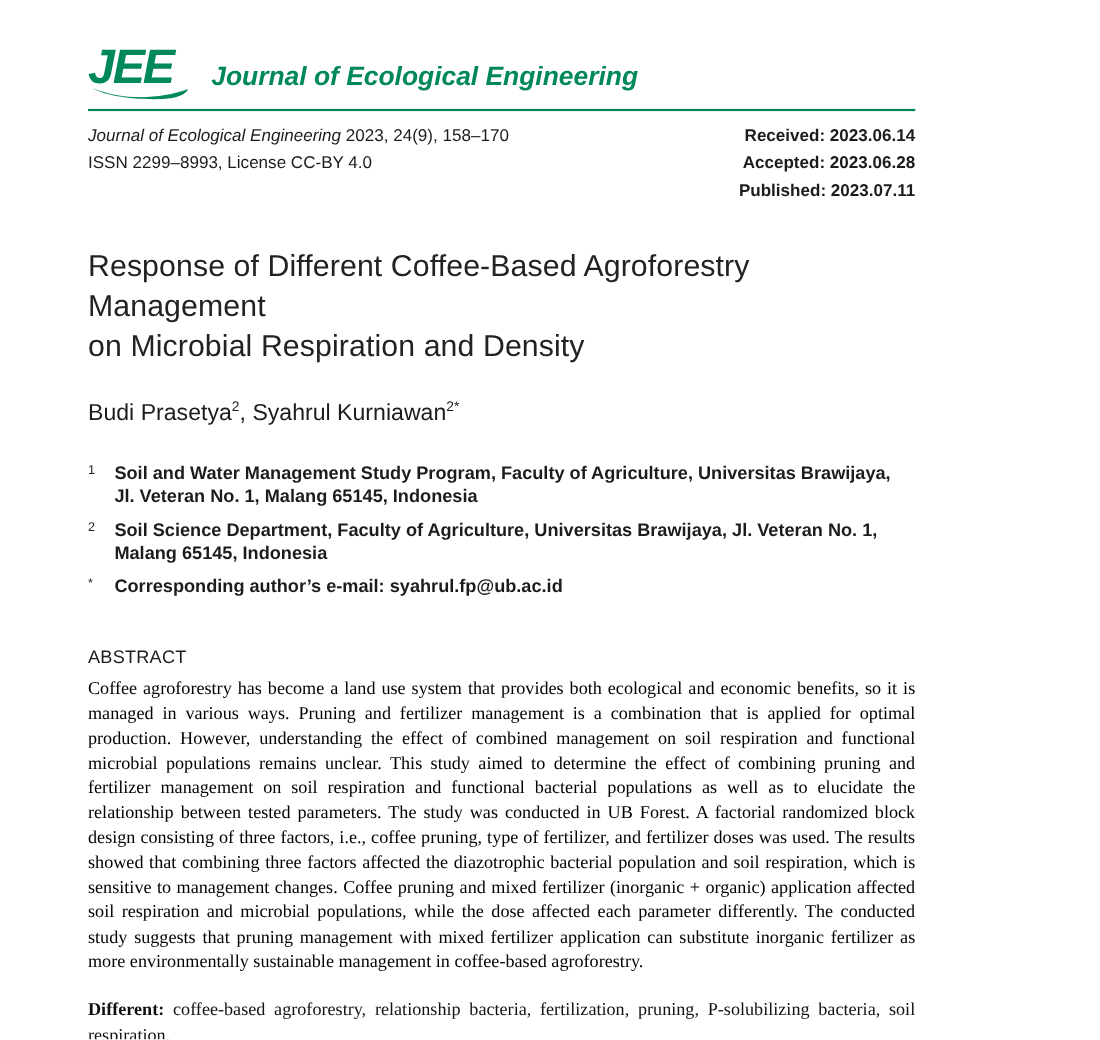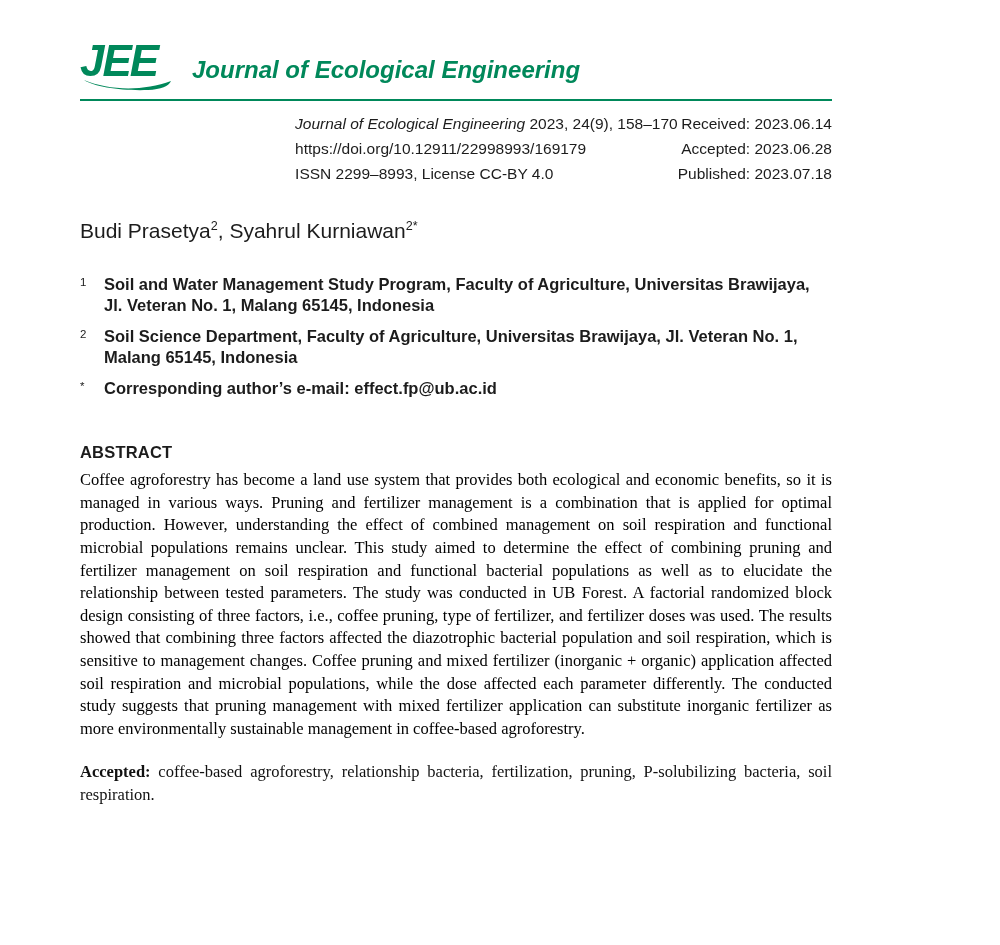--- a/index.html
+++ b/index.html
@@ -23,23 +23,23 @@
   }
   .logo-swoosh { display:block; margin-top:-4px; margin-left:2px; }
   .journal-name {
     font-size:24px; font-weight:bold; font-style:italic;
     color:var(--brand-green, #00885A);
     padding-bottom:8px;
   }
   .header-rule { height:2px; background:var(--brand-green, #00885A); margin-top:7px; }
 
   
-  .meta-row { display:flex; justify-content:flex-end; margin-top:11px; font-size:15.5px; line-height:1.5; }
+  .meta-row { display:flex; justify-content:space-between; margin-top:11px; font-size:15.5px; line-height:1.5; }
   .meta-left .line { margin-bottom:2px; }
-  .meta-right { text-align:right; }
+  .meta-right { text-align:right;font-weight:bold; }
   .meta-right .line { margin-bottom:2px; }
   .italic { font-style:italic; }
   .doi { color:#1c1c1c; text-decoration:none; cursor:pointer; }
 
   
   .paper-title {
     margin-top:36px;
     font-size:27.5px;
     line-height:1.33;
     color:#222;
@@ -53,21 +53,21 @@
 
   
   .affiliations { margin-top:28px; font-size:16.5px; }
   .aff-row { display:flex; gap:11px; margin-bottom:9px; line-height:1.3; }
   .aff-marker { min-width:13px; font-size:11.5px; padding-top:1px; flex-shrink:0; }
   .aff-text { flex:1;font-weight:bold; }
 
   
   .abstract-heading {
     margin-top:44px;
-    font-weight:bold; font-size:16.5px; letter-spacing:0.2px;
+    font-weight:normal; font-size:16.5px; letter-spacing:0.2px;
   }
   .abstract-body {
     margin-top:7px;
     font-family:"Liberation Serif", serif;
     font-size:16.5px;
     line-height:1.37;
     text-align:justify;
     color:#000000;
   }
 
@@ -94,50 +94,53 @@
         <path d="M2 2 C 28 13 62 13 89 3 C 87 8 79 11.5 66 12 C 40 13 13 9 2 2 Z" fill="var(--brand-green, #00885A)"></path>
       </svg>
     </div>
     <div class="journal-name">Journal of Ecological Engineering</div>
   </div>
   <div class="header-rule"></div>
 
   <div class="meta-row">
     <div class="meta-left">
       <div class="line"><span class="italic">Journal of Ecological Engineering</span><span> 2023, 24(9), 158–170</span></div>
-      <div class="line"><span class="doi">https://doi.org/10.12911/22998993/169179</span></div>
       <div class="line">ISSN 2299–8993, License CC-BY 4.0</div>
     </div>
     <div class="meta-right">
       <div class="line">Received: 2023.06.14</div>
       <div class="line">Accepted: 2023.06.28</div>
-      <div class="line">Published: 2023.07.18</div>
+      <div class="line">Published: 2023.07.11</div>
     </div>
   </div>
 
+  <div class="paper-title">
+    <div>Response of Different Coffee-Based Agroforestry Management</div>
+    <div>on Microbial Respiration and Density</div>
+  </div>
 
   <div class="authors">
     <div><span>Budi Prasetya</span><sup>2</sup><span>, Syahrul Kurniawan</span><sup>2*</sup></div>
   </div>
 
   <div class="affiliations">
     <div class="aff-row">
       <span class="aff-marker">1</span>
       <span class="aff-text">Soil and Water Management Study Program, Faculty of Agriculture, Universitas Brawijaya, Jl. Veteran No. 1, Malang 65145, Indonesia</span>
     </div>
     <div class="aff-row">
       <span class="aff-marker">2</span>
       <span class="aff-text">Soil Science Department, Faculty of Agriculture, Universitas Brawijaya, Jl. Veteran No. 1, Malang 65145, Indonesia</span>
     </div>
     <div class="aff-row">
       <span class="aff-marker">*</span>
-      <span class="aff-text"><span>Corresponding author’s e-mail: </span><span>effect.fp@ub.ac.id</span></span>
+      <span class="aff-text"><span>Corresponding author’s e-mail: </span><span>syahrul.fp@ub.ac.id</span></span>
     </div>
   </div>
 
   <div class="abstract-heading">ABSTRACT</div>
   <div class="abstract-body">Coffee agroforestry has become a land use system that provides both ecological and economic benefits, so it is managed in various ways. Pruning and fertilizer management is a combination that is applied for optimal production. However, understanding the effect of combined management on soil respiration and functional microbial populations remains unclear. This study aimed to determine the effect of combining pruning and fertilizer management on soil respiration and functional bacterial populations as well as to elucidate the relationship between tested parameters. The study was conducted in UB Forest. A factorial randomized block design consisting of three factors, i.e., coffee pruning, type of fertilizer, and fertilizer doses was used. The results showed that combining three factors affected the diazotrophic bacterial population and soil respiration, which is sensitive to management changes. Coffee pruning and mixed fertilizer (inorganic + organic) application affected soil respiration and microbial populations, while the dose affected each parameter differently. The conducted study suggests that pruning management with mixed fertilizer application can substitute inorganic fertilizer as more environmentally sustainable management in coffee-based agroforestry.</div>
 
   <div class="keywords">
-    <span class="kw-label">Accepted:</span><span> coffee-based agroforestry, relationship bacteria, fertilization, pruning, P-solubilizing bacteria, soil respiration.</span>
+    <span class="kw-label">Different:</span><span> coffee-based agroforestry, relationship bacteria, fertilization, pruning, P-solubilizing bacteria, soil respiration.</span>
   </div>
 
 </div>
 
 </body></html>

